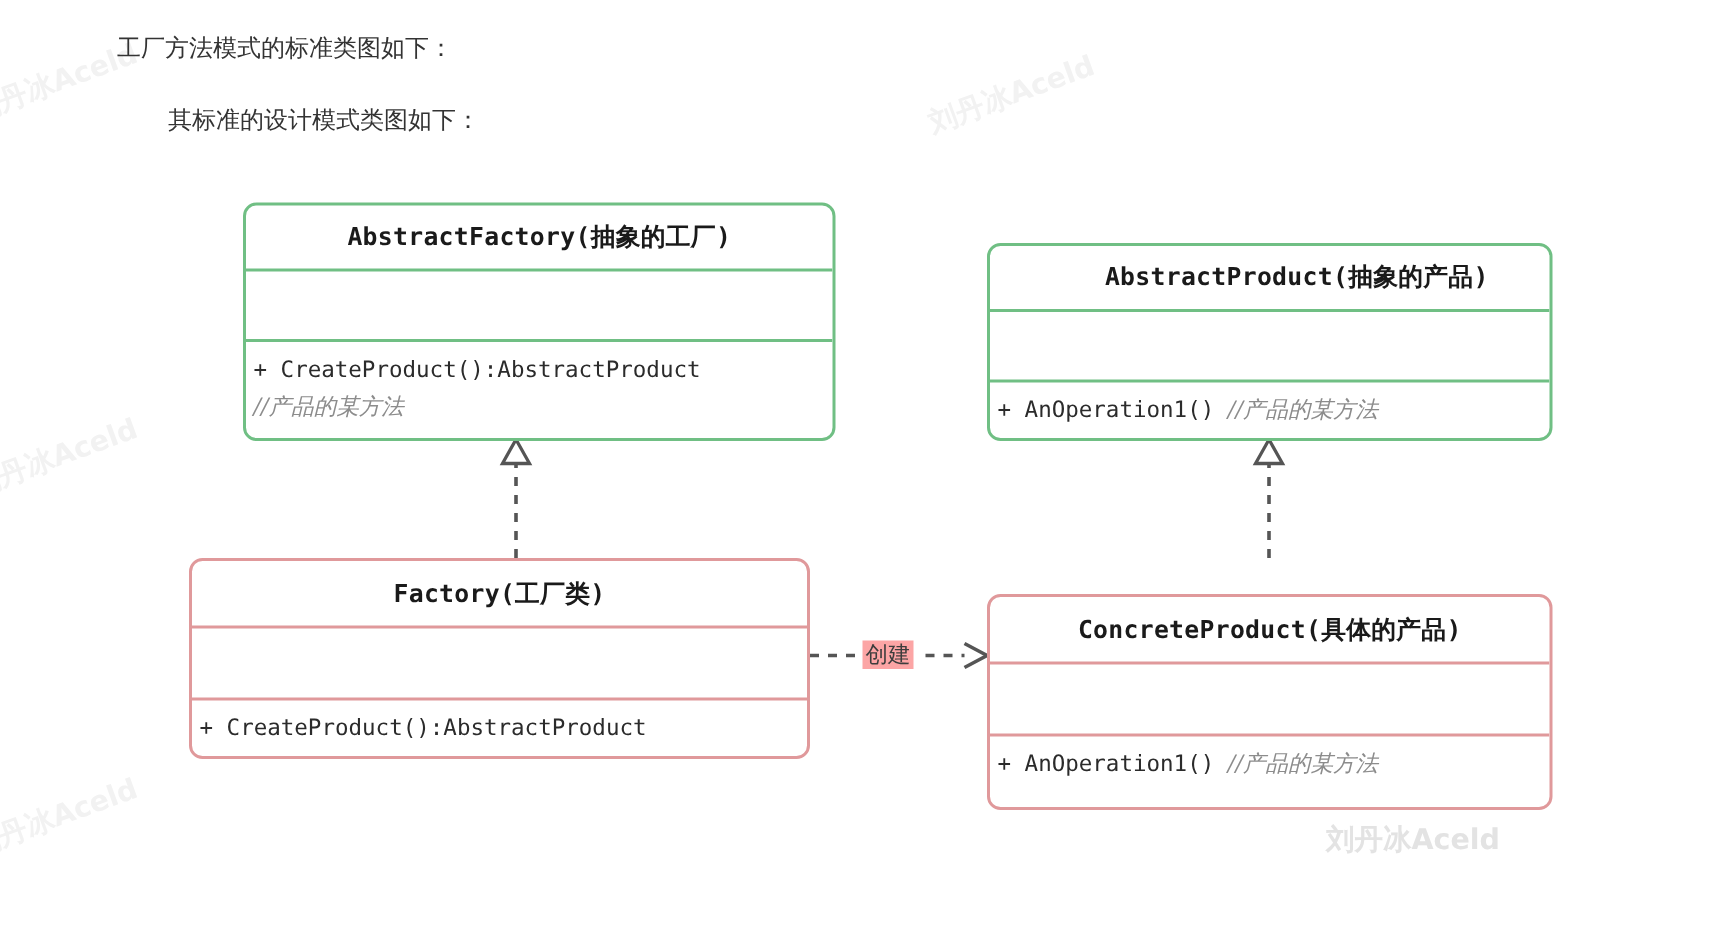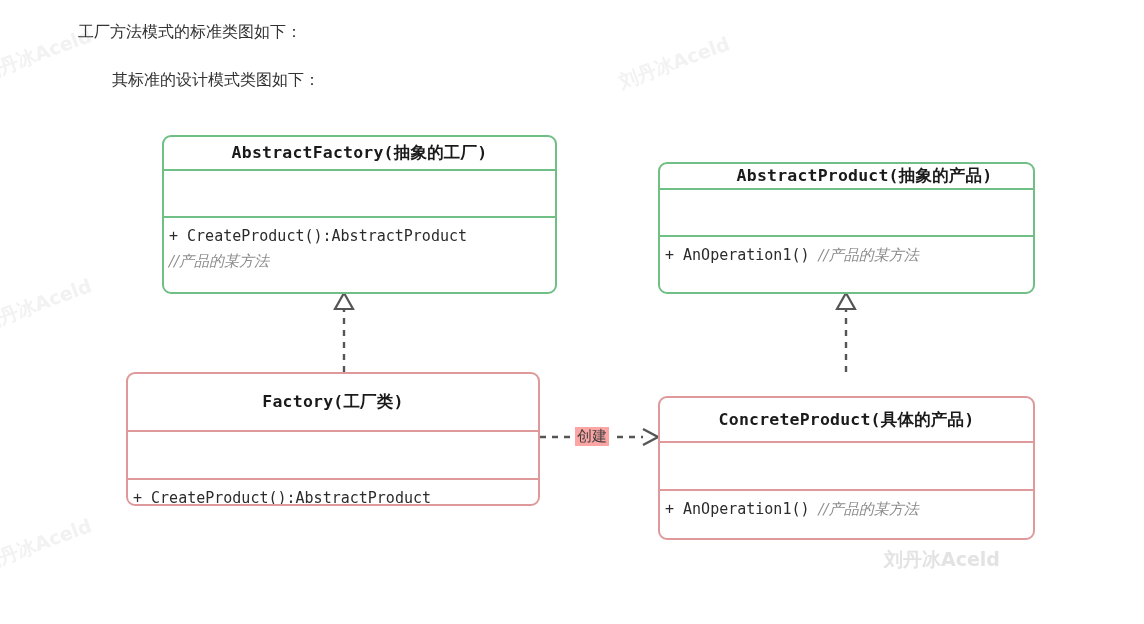--- a/index.html
+++ b/index.html
@@ -162,42 +162,42 @@
 
     <g>
       <line x1="540" y1="437" x2="572" y2="437" stroke="#555555" stroke-width="2.4" stroke-dasharray="6,6"></line>
       <line x1="617" y1="437" x2="643" y2="437" stroke="#555555" stroke-width="2.4" stroke-dasharray="6,6"></line>
       <path d="M 643 429 L 658 437 L 643 445" fill="none" stroke="#555555" stroke-width="2.4" stroke-linejoin="miter" stroke-linecap="butt"></path>
     </g>
   </svg>
   <div class="edge-label" id="label-create">创建</div>
 
   <div class="uml-box green" style="left:162px; top:135px; width:395px; height:159px;">
-    <div class="uml-title" style="height:32px;">AbstractFactory(抽象的工厂)</div>
+    <div class="uml-title" style="height:42px;">AbstractFactory(抽象的工厂)</div>
     <div class="uml-sep green"></div>
     <div class="uml-attrs" style="height:45px;"></div>
     <div class="uml-sep green"></div>
     <div class="uml-ops">
       <div class="op-line">+ CreateProduct():AbstractProduct</div>
       <div class="op-line op-comment">//产品的某方法</div>
     </div>
   </div>
 
   <div class="uml-box green" style="left:658px; top:162px; width:377px; height:132px;">
-    <div class="uml-title" style="height:24px;padding-left:36px;">AbstractProduct(抽象的产品)</div>
+    <div class="uml-title" style="height:42px;padding-left:36px;">AbstractProduct(抽象的产品)</div>
     <div class="uml-sep green"></div>
     <div class="uml-attrs" style="height:45px;"></div>
     <div class="uml-sep green"></div>
     <div class="uml-ops">
       <div class="op-line"><span>+ AnOperation1()</span> <span class="op-comment">//产品的某方法</span></div>
     </div>
   </div>
 
   <div class="uml-box red" style="left:126px; top:372px; width:414px; height:134px;">
-    <div class="uml-title" style="height:56px;">Factory(工厂类)</div>
+    <div class="uml-title" style="height:43px;">Factory(工厂类)</div>
     <div class="uml-sep red"></div>
     <div class="uml-attrs" style="height:46px;"></div>
     <div class="uml-sep red"></div>
     <div class="uml-ops">
       <div class="op-line">+ CreateProduct():AbstractProduct</div>
     </div>
   </div>
 
   <div class="uml-box red" style="left:658px; top:372px; width:377px; height:144px;margin-top:24px;">
     <div class="uml-title" style="height:43px;">ConcreteProduct(具体的产品)</div>

